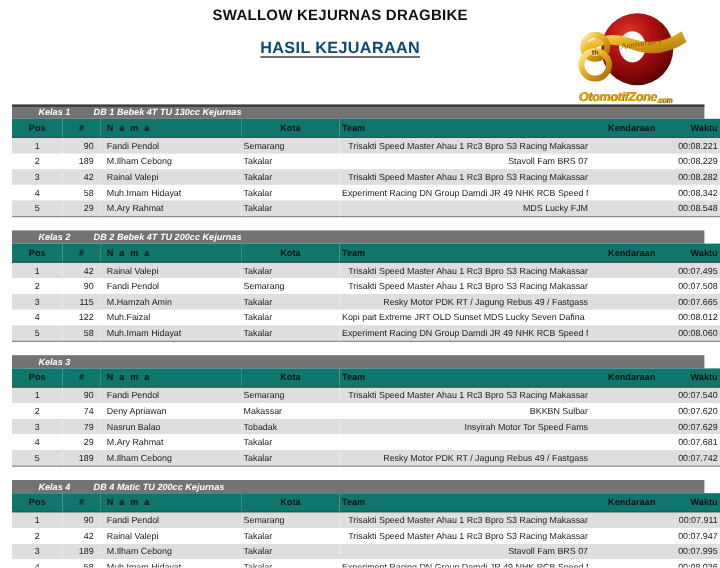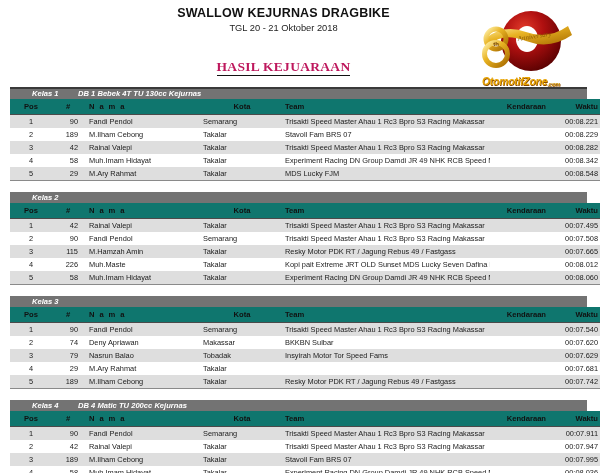--- a/index.html
+++ b/index.html
@@ -55,27 +55,26 @@
   }
   .subtitle-2 {
     font-size: 9.3px;
     line-height: 13px;
     color: #222222;
     margin-top: 1px;
   }
   .result-title {
     font-size: 13.5px;
     font-weight: bold;
-    color: #be185d;
-    margin-top: 24px;
+    color: #0c4a6e;
+    margin-top: 11px;
     display: inline-block;
     border-bottom: 1.4px solid #111111;
     padding-bottom: 0px;
     letter-spacing: 0.3px;
-    font-family: Liberation Serif, serif;
   }
 
   
   .logo {
     position: absolute;
     right: 8px;
     top: 8px;
     width: 118px;
     height: 80px;
   }
@@ -168,40 +167,39 @@
     background: #ffffff;
   }
   table.results tbody tr:last-child td {
     border-bottom: 1.1px solid #8a8a8a;
   }
 
   .col-pos   { width: 42px;  text-align: center; }
   .col-num   { width: 32px;  text-align: right; padding-right: 6px !important; }
   .col-nama  { width: 112px; text-align: left;  padding-left: 5px !important; margin-left: 40px; }
   .col-kota  { width: 82px;  text-align: left;  padding-left: 2px !important; }
-  .col-team  { width: 205px; text-align: left;  padding-left: 2px !important; }
+  .col-team  { width: 205px; text-align: right;  padding-left: 2px !important; }
   .col-kend  { width: 56px;  text-align: right; padding-right: 4px !important; }
   .col-waktu { width: 48px;  text-align: right; padding-right: 4px !important; }
 
   th.col-nama { text-align: left; padding-left: 5px !important; letter-spacing: 1.4px; }
   th.col-kota { text-align: center; padding-left: 0 !important; }
   th.col-team { text-align: left; padding-left: 2px !important; }
   th.col-num  { text-align: center; padding-right: 0 !important; }
   th.col-kend { text-align: right; padding-right: 4px !important; }
   th.col-waktu{ text-align: right; padding-right: 4px !important; }
 
   .section-gap { height: 11px; }
 </style>
 </head>
 <body>
 
 <div class="header">
   <div class="header-text">
     <div class="title-1">SWALLOW KEJURNAS DRAGBIKE</div>
-    <div class="subtitle-2">TGL 20 - 21 Oktober 2018</div>
     <div><span class="result-title">HASIL KEJUARAAN</span></div>
   </div>
 
   <div class="logo">
     <div class="logo-wrap">
       <svg width="118" height="72" viewBox="0 0 118 72">
         <defs>
           <radialGradient id="gRed" cx="38%" cy="30%" r="72%">
             <stop offset="0%" stop-color="#e23a2a"></stop>
             <stop offset="45%" stop-color="#b01010"></stop>
@@ -294,20 +292,21 @@
             <td class="col-kend"></td>
             <td class="col-waktu">00:08.548</td>
           </tr>
         </tbody>
       </table>
     </div>
     <div class="section-gap"></div>
     <div class="section">
       <div class="class-bar">
         <span class="kelas">Kelas 2</span>
+        <span class="cname">DB 2 Bebek 4T TU 200cc Kejurnas</span>
       </div>
       <table class="results">
         <thead>
           <tr>
             <th class="col-pos">Pos</th>
             <th class="col-num">#</th>
             <th class="col-nama">N a m a</th>
             <th class="col-kota">Kota</th>
             <th class="col-team">Team</th>
             <th class="col-kend">Kendaraan</th>
@@ -337,22 +336,22 @@
             <td class="col-pos">3</td>
             <td class="col-num">115</td>
             <td class="col-nama">M.Hamzah Amin</td>
             <td class="col-kota">Takalar</td>
             <td class="col-team">Resky Motor PDK RT / Jagung Rebus 49 / Fastgass</td>
             <td class="col-kend"></td>
             <td class="col-waktu">00:07.665</td>
           </tr>
           <tr>
             <td class="col-pos">4</td>
-            <td class="col-num">226</td>
-            <td class="col-nama">Muh.Maste</td>
+            <td class="col-num">122</td>
+            <td class="col-nama">Muh.Faizal</td>
             <td class="col-kota">Takalar</td>
             <td class="col-team">Kopi pait Extreme JRT OLD Sunset MDS Lucky Seven Dafina INN</td>
             <td class="col-kend"></td>
             <td class="col-waktu">00:08.012</td>
           </tr>
           <tr>
             <td class="col-pos">5</td>
             <td class="col-num">58</td>
             <td class="col-nama">Muh.Imam Hidayat</td>
             <td class="col-kota">Takalar</td>

